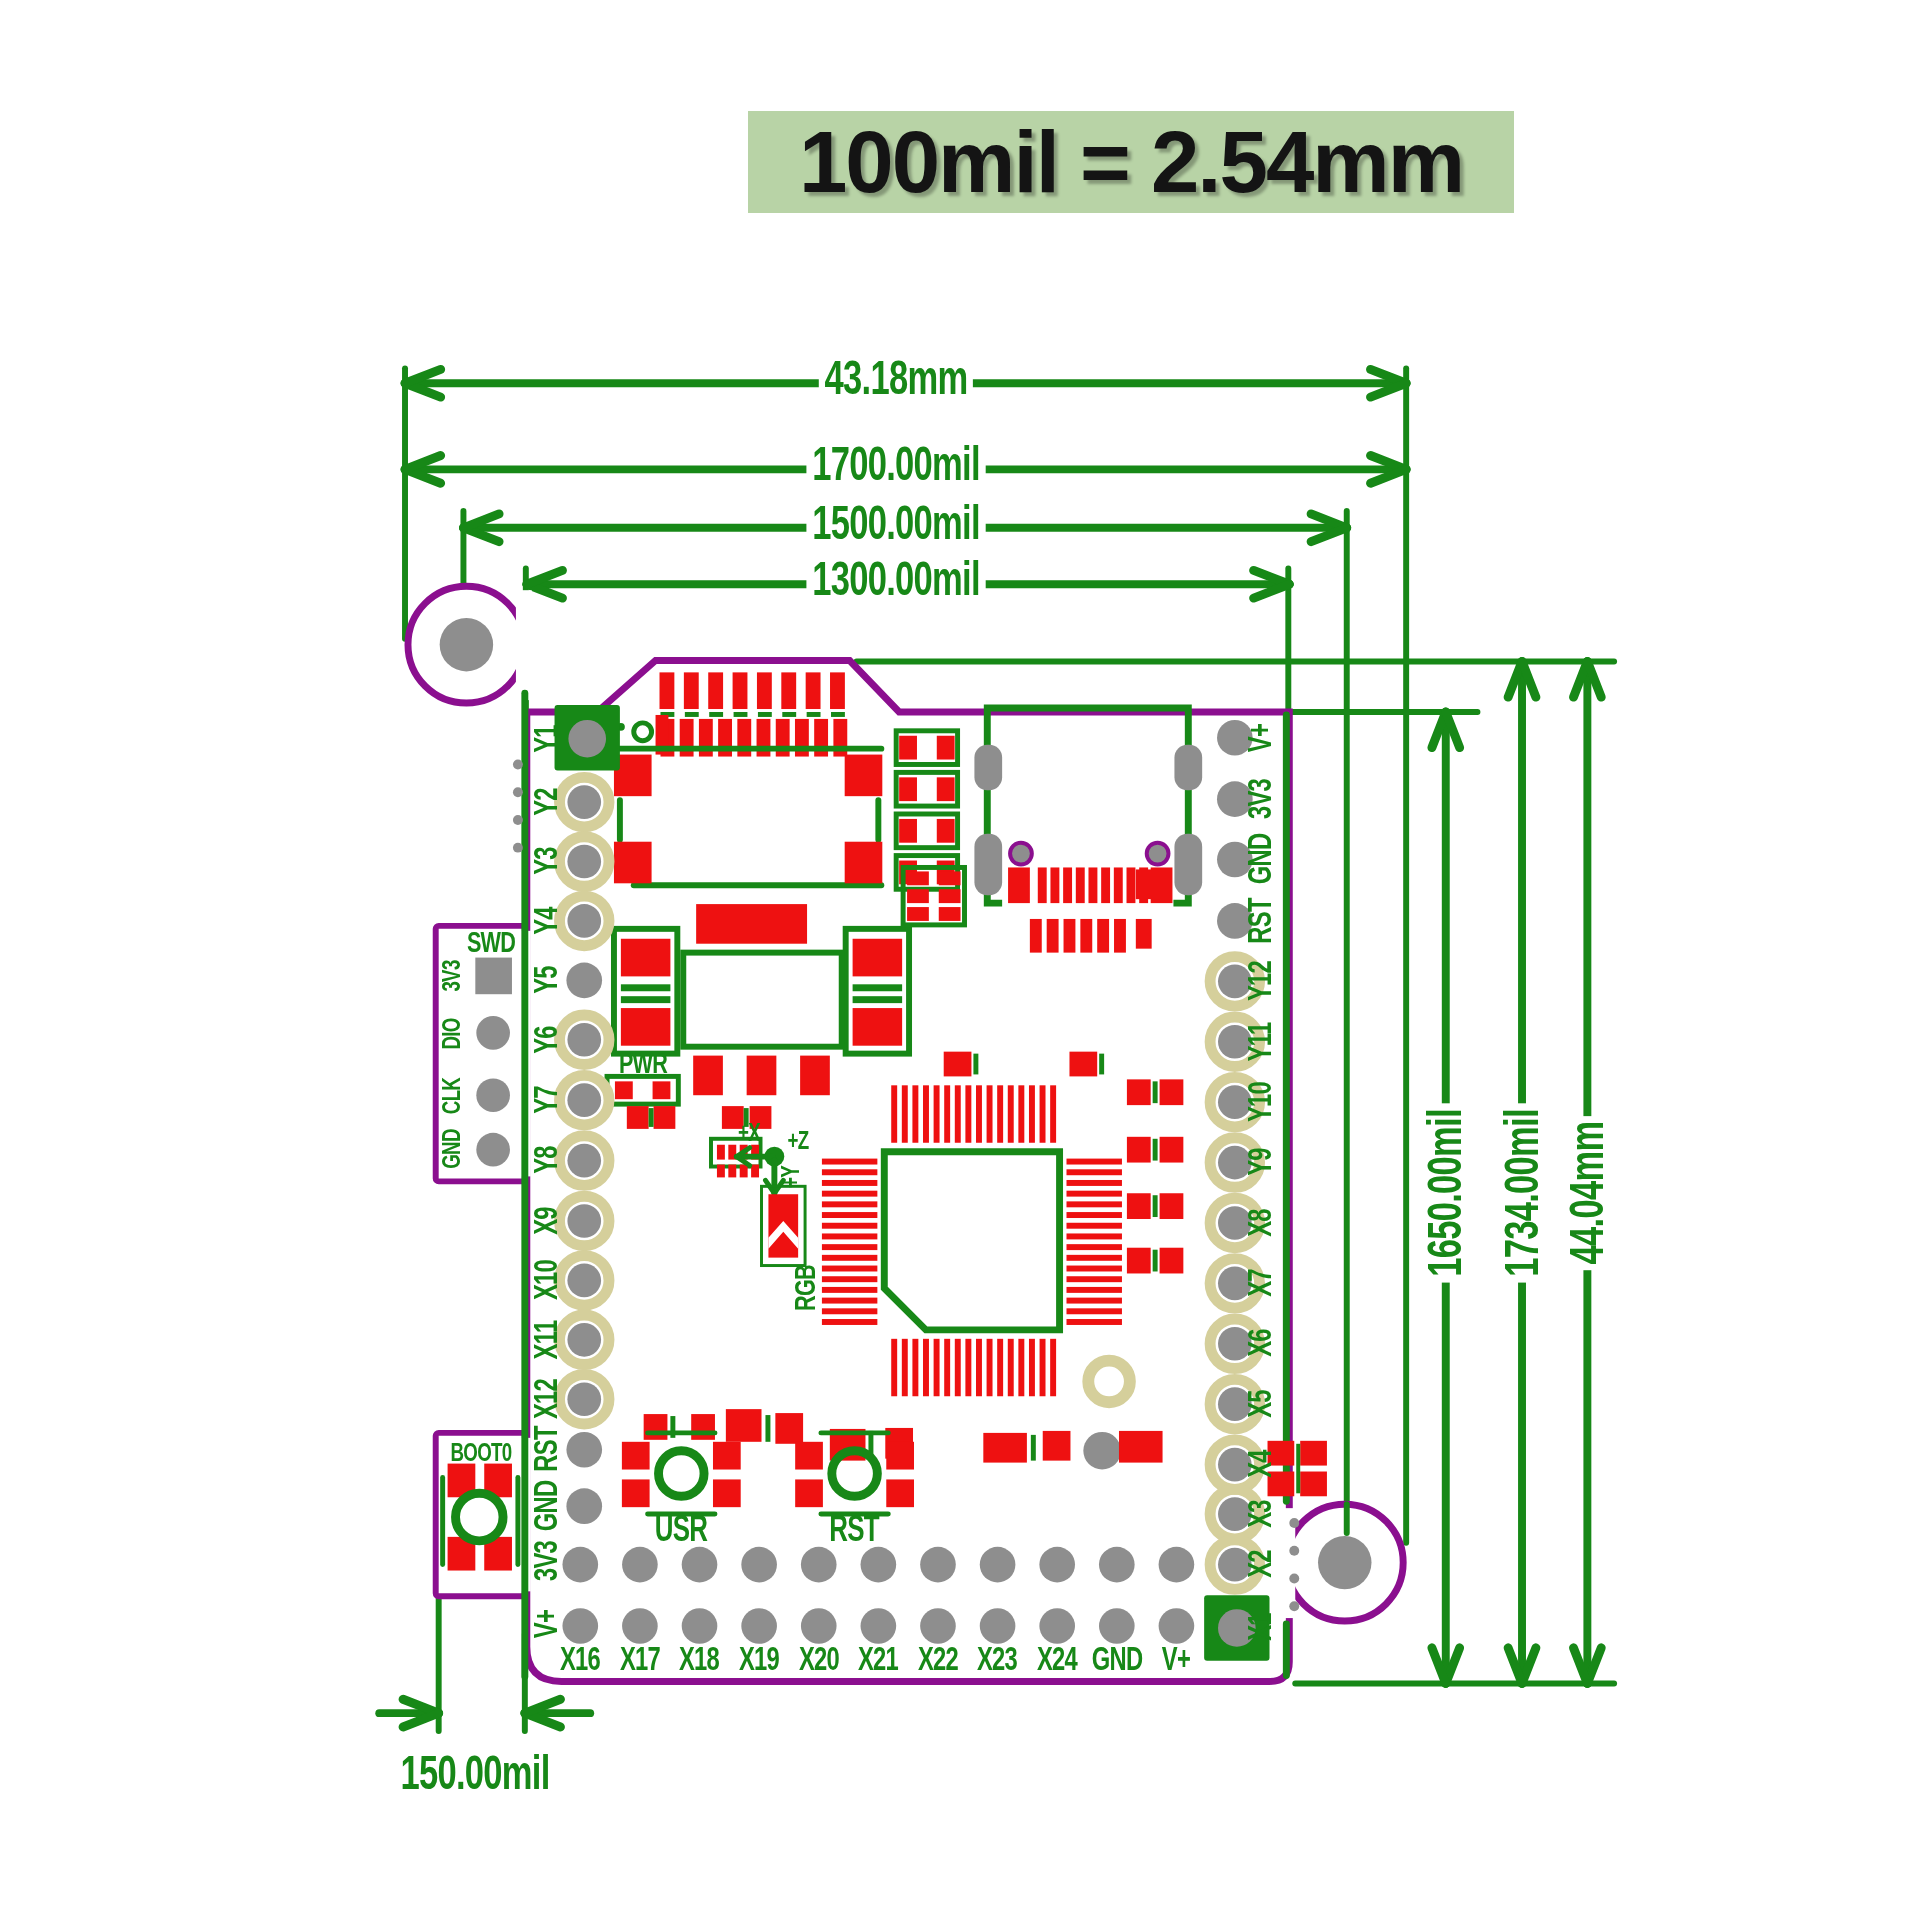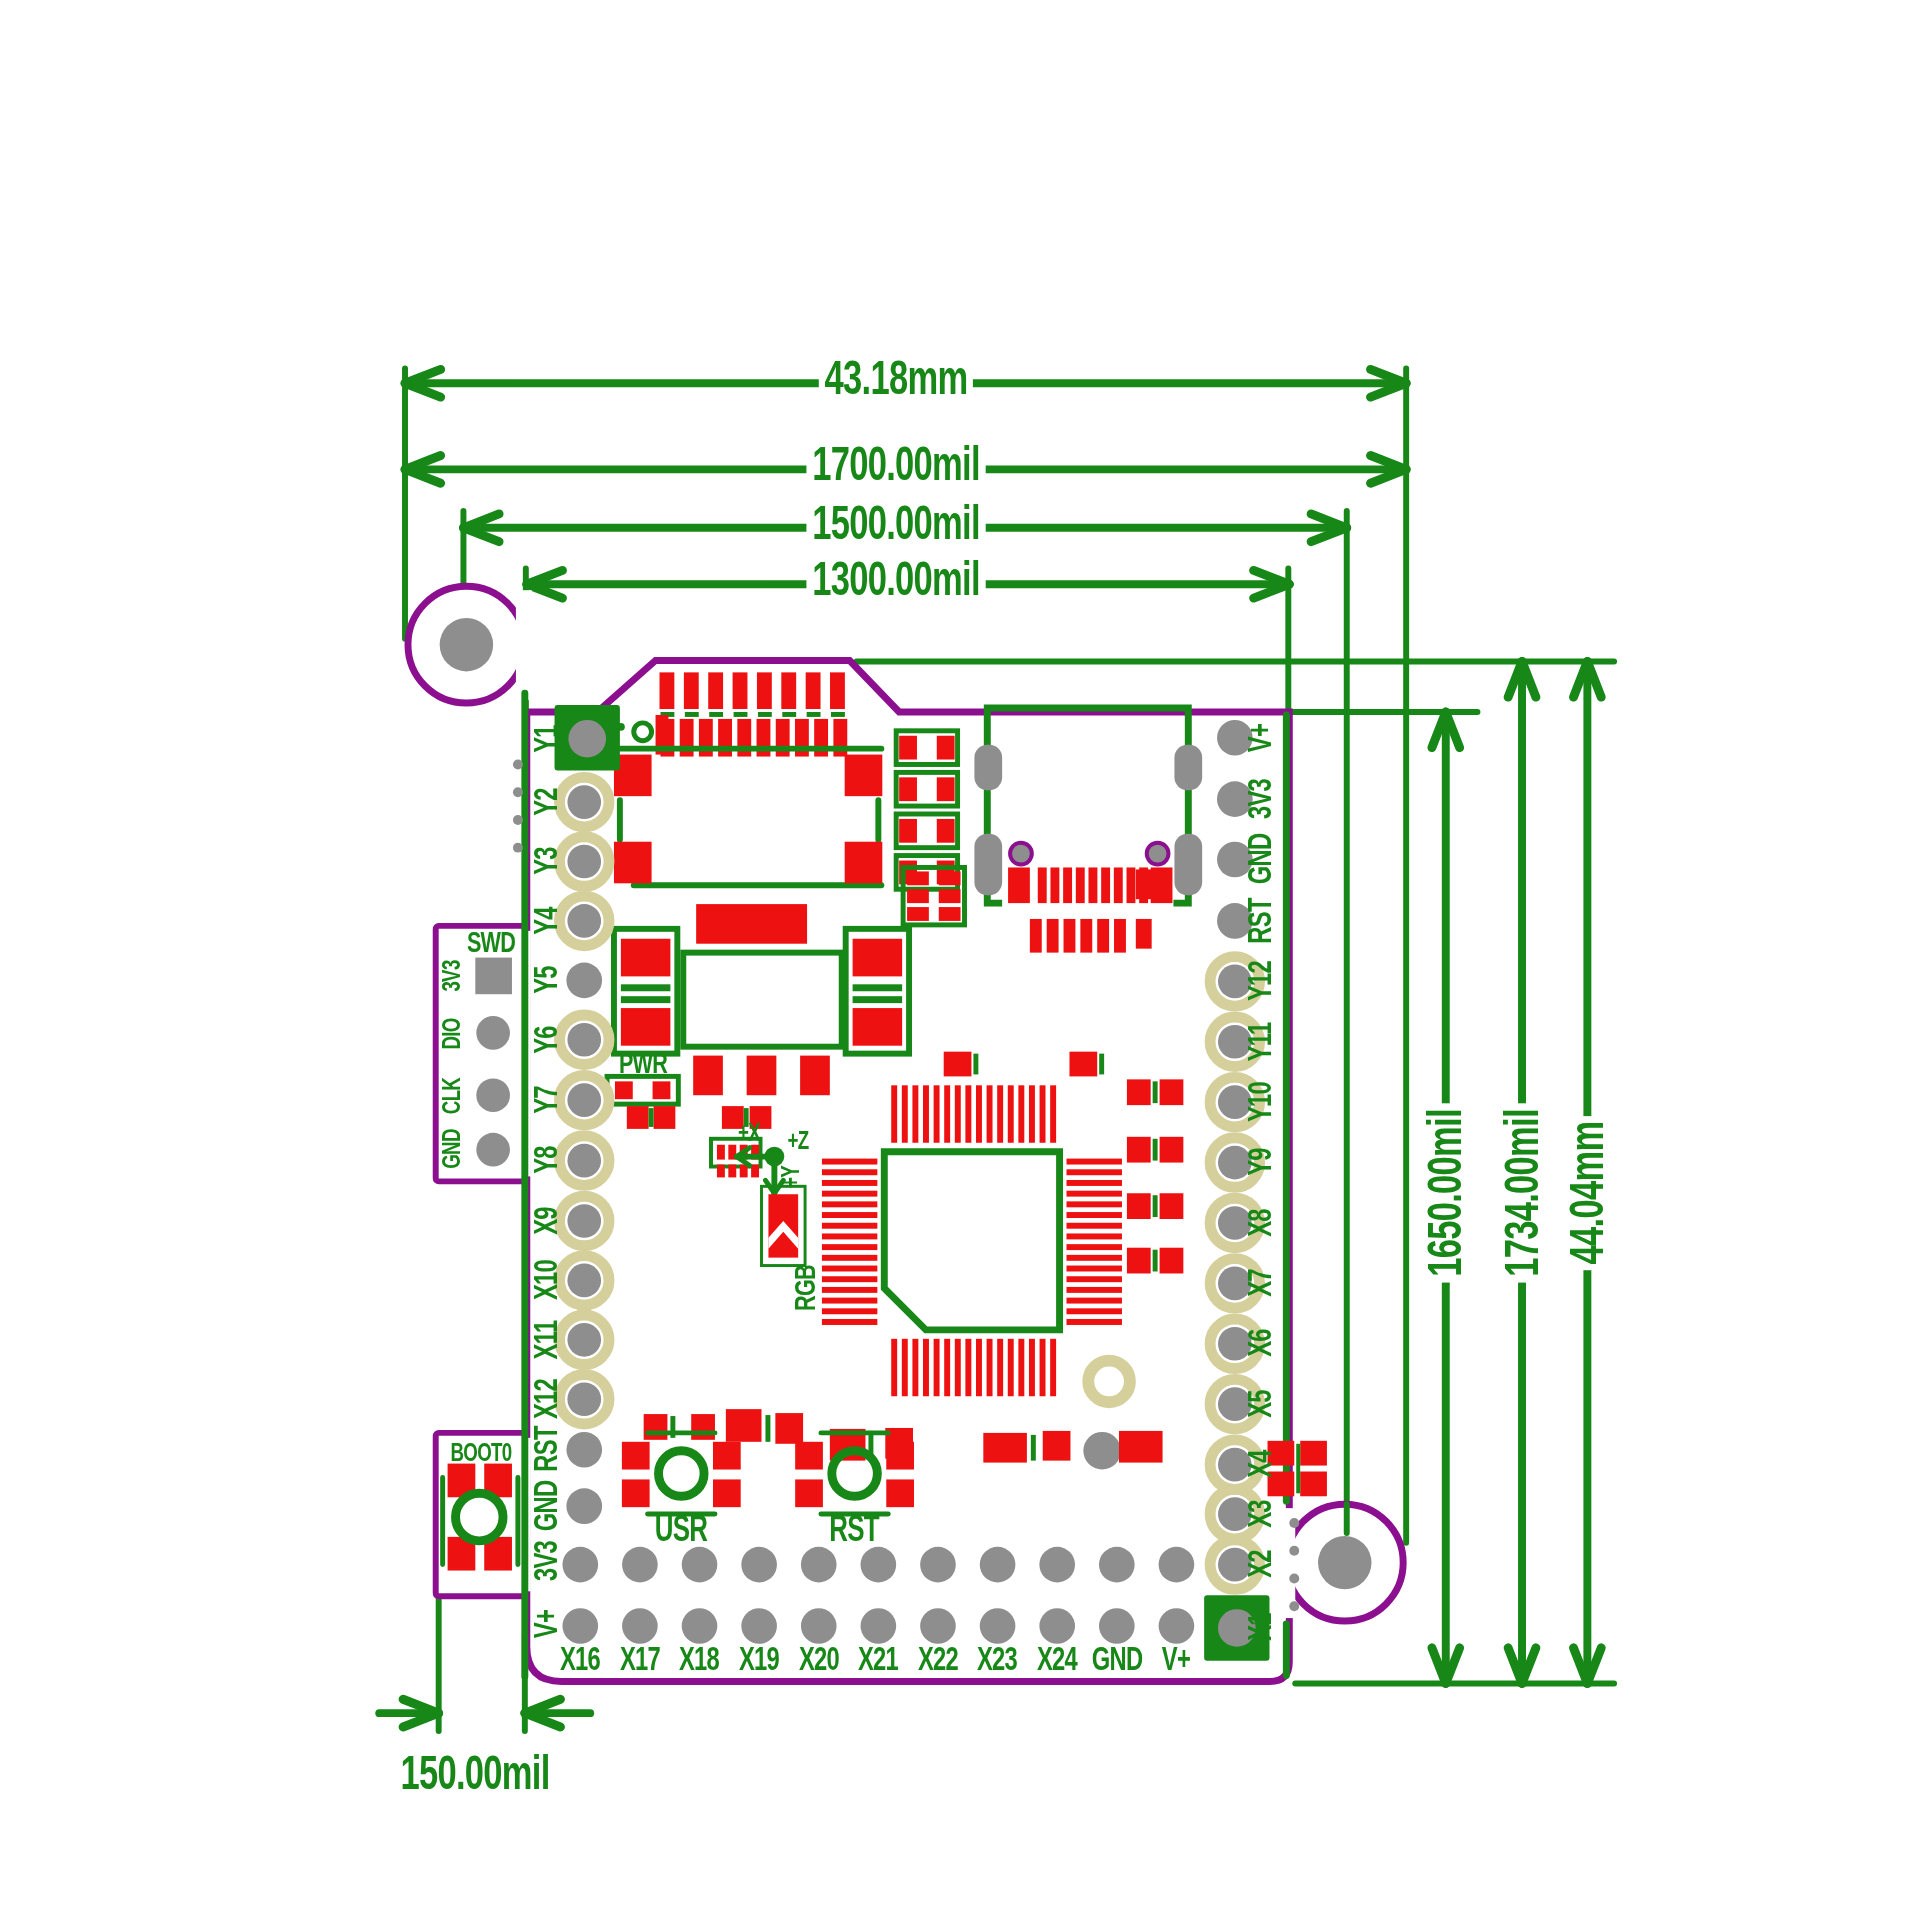--- a/index.html
+++ b/index.html
@@ -428,20 +428,23 @@
         <circle cx="1127.8000000000002" cy="1580" r="18" fill="#8e8e8e"></circle>
         <circle cx="1127.8000000000002" cy="1642" r="18" fill="#8e8e8e"></circle>
         <circle cx="1188" cy="1580" r="18" fill="#8e8e8e"></circle>
         <circle cx="1188" cy="1642" r="18" fill="#8e8e8e"></circle>
         <circle cx="1247" cy="1580" r="25" fill="none" stroke="#d5cf9b" stroke-width="11"></circle>
         <circle cx="1247" cy="1580" r="17" fill="#8e8e8e"></circle>
       </g>
     </svg>
 
   <div id="labels">
+    <div class="banner">
+      <span>100mil = 2.54mm</span>
+    </div>
 
     <div class="lbl dim" style="left:896px;top:377px">43.18mm</div>
     <div class="lbl dim" style="left:896px;top:463px">1700.00mil</div>
     <div class="lbl dim" style="left:896px;top:522px">1500.00mil</div>
     <div class="lbl dim" style="left:896px;top:578px">1300.00mil</div>
 
     <div class="lbl dim rot" style="left:1444px;top:1193px">1650.00mil</div>
     <div class="lbl dim rot" style="left:1521px;top:1193px">1734.00mil</div>
     <div class="lbl dim rot" style="left:1586px;top:1193px">44.04mm</div>
 

